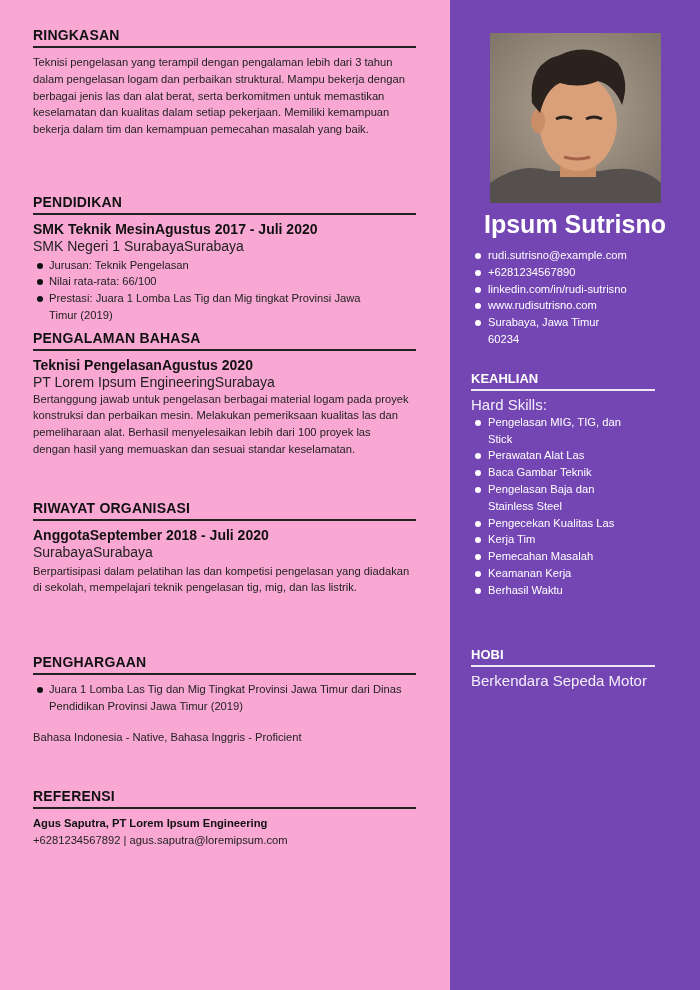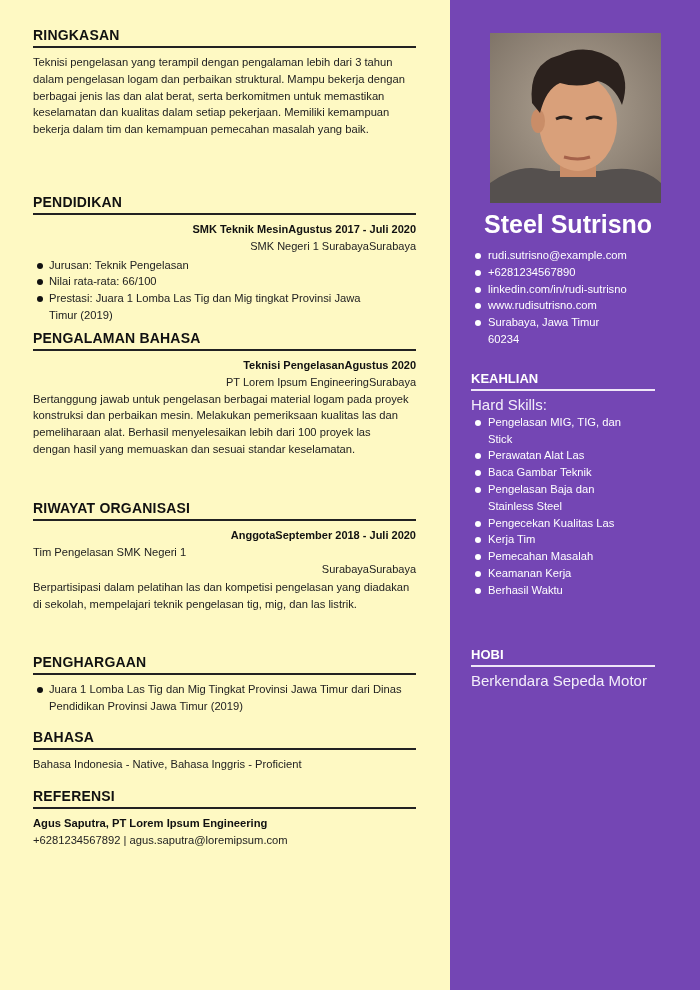--- a/index.html
+++ b/index.html
@@ -1,25 +1,25 @@
 <!DOCTYPE html>
 <html><head>
 <meta charset="utf-8">
 <style>
   * { box-sizing: border-box; margin: 0; padding: 0; }
   html, body { width: 700px; height: 990px; background: #ffffff; overflow: hidden; }
   body { font-family: "Liberation Sans", sans-serif; color: #222; position: relative; }
 
-  .main { position: absolute; left: 0; top: 0; width: 450px; height: 990px; background: #fef9c3; }
+  .main { position: absolute; left: 0; top: 0; width: 450px; height: 990px; background: #f9a8d4; }
   .sidebar { position: absolute; left: 450px; top: 0; width: 250px; height: 990px; background: #7446b4; color: #fff; }
 
   .section { position: absolute; left: 33px; width: 383px; }
   .sec-title { font-weight: bold; font-size: 14px; color: #111; letter-spacing: 0.2px; padding-bottom: 3px; border-bottom: 2px solid #222; margin-bottom: 6px; }
   .p { font-size: 11.2px; line-height: 16.8px; color: #222; }
-  .row { display: flex; justify-content: flex-end; font-size: 11px; line-height: 16.8px; }
+  .row { display: flex; justify-content: flex-start; font-size: 14px; line-height: 16.8px; }
   .b { font-weight: bold; color: #111; }
   ul.bul { list-style: none; margin-top: 2px; }
   ul.bul li { position: relative; padding-left: 16px; font-size: 11.2px; line-height: 16.8px; }
   ul.bul li::before { content: ""; position: absolute; left: 4px; top: 6px; width: 6px; height: 6px; border-radius: 50%; background: #111; }
 
   .photo { position: absolute; left: 490px; top: 33px; width: 171px; height: 170px; overflow: hidden; background: #9a8d80; }
   .name { position: absolute; left: 484px; top: 210px; font-size: 25px; font-weight: bold; color: #fff; }
   .side-sec { position: absolute; left: 471px; width: 184px; }
   .side-title { font-weight: bold; font-size: 13px; color: #fff; padding-bottom: 3px; border-bottom: 2px solid #efe6f8; margin-bottom: 6px; }
   .side-p { font-size: 15px; line-height: 16.8px; color: #f3eefa; }
@@ -66,37 +66,35 @@
     </div>
     <div class="p" style="padding-right:6px;">Bertanggung jawab untuk pengelasan berbagai material logam pada proyek konstruksi dan perbaikan mesin. Melakukan pemeriksaan kualitas las dan pemeliharaan alat. Berhasil menyelesaikan lebih dari 100 proyek las dengan hasil yang memuaskan dan sesuai standar keselamatan.</div>
   </div>
 
   <div class="section" style="top:500px;">
     <div class="sec-title">RIWAYAT ORGANISASI</div>
     <div class="row">
       <span class="b">Anggota</span>
       <span class="b">September 2018 - Juli 2020</span>
     </div>
-    <div class="p">Tim Pengelasan SMK Negeri 1</div>
     <div class="row">
       <span>Surabaya</span>
       <span>Surabaya</span>
     </div>
     <div class="p" style="margin-top:2px;">Berpartisipasi dalam pelatihan las dan kompetisi pengelasan yang diadakan di sekolah, mempelajari teknik pengelasan tig, mig, dan las listrik.</div>
   </div>
 
   <div class="section" style="top:654px;">
     <div class="sec-title">PENGHARGAAN</div>
     <ul class="bul">
       <li>Juara 1 Lomba Las Tig dan Mig Tingkat Provinsi Jawa Timur dari Dinas Pendidikan Provinsi Jawa Timur (2019)</li>
     </ul>
   </div>
 
   <div class="section" style="top:729px;">
-    <div class="sec-title">BAHASA</div>
     <div class="p">Bahasa Indonesia - Native, Bahasa Inggris - Proficient</div>
   </div>
 
   <div class="section" style="top:788px;">
     <div class="sec-title">REFERENSI</div>
     <div class="p b">Agus Saputra, PT Lorem Ipsum Engineering</div>
     <div class="p">+6281234567892 | agus.saputra@loremipsum.com</div>
   </div>
 </div>
 
@@ -115,21 +113,21 @@
     <rect x="70" y="112" width="36" height="32" fill="#c98d68"></rect>
     <ellipse cx="88" cy="90" rx="39" ry="48" fill="#d9a07a"></ellipse>
     <ellipse cx="48" cy="88" rx="7" ry="12" fill="#c98d68"></ellipse>
     <path d="M42 70 Q38 30 70 22 Q100 8 128 30 Q140 48 132 72 Q124 52 108 48 Q90 56 70 50 Q56 56 50 80 Z" fill="#2b211d"></path>
     <path d="M66 86 Q74 82 82 86" stroke="#2b211d" stroke-width="3" fill="none"></path>
     <path d="M96 86 Q104 82 112 86" stroke="#2b211d" stroke-width="3" fill="none"></path>
     <path d="M74 124 Q88 128 100 124" stroke="#a5614a" stroke-width="3" fill="none"></path>
   </svg>
 </div>
 
-<div class="name">Steel Sutrisno</div>
+<div class="name">Ipsum Sutrisno</div>
 
 <div class="side-sec" style="top:247px;">
   <ul class="sbul">
     <li>rudi.sutrisno@example.com</li>
     <li>+6281234567890</li>
     <li>linkedin.com/in/rudi-sutrisno</li>
     <li>www.rudisutrisno.com</li>
     <li style="padding-right:40px;">Surabaya, Jawa Timur 60234</li>
   </ul>
 </div>

